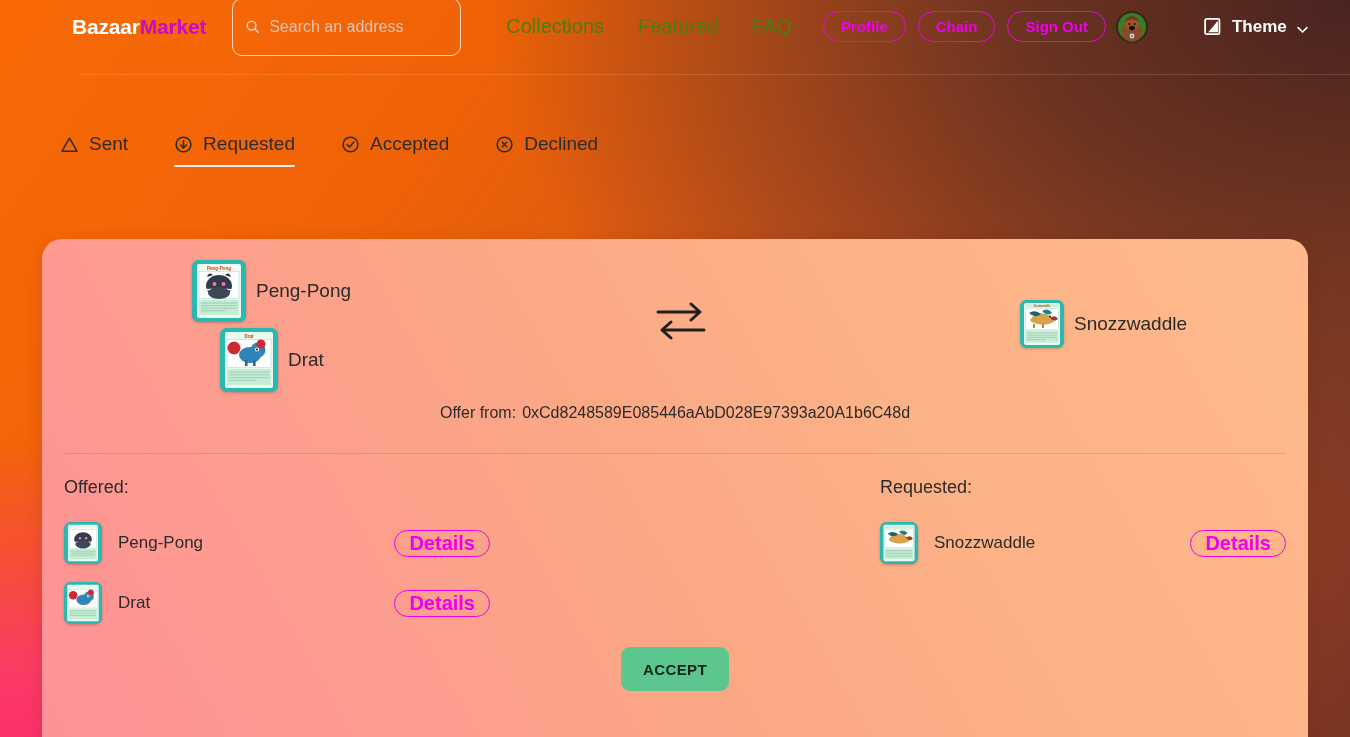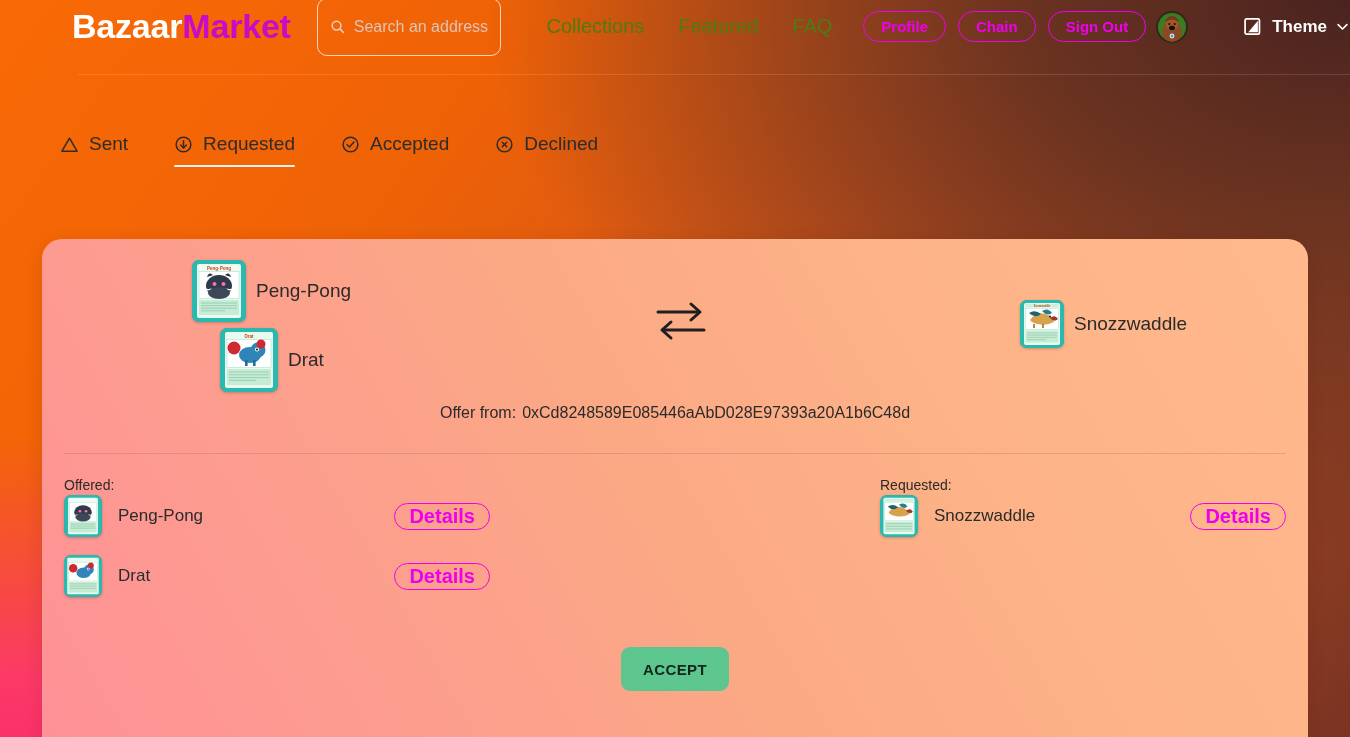--- a/index.html
+++ b/index.html
@@ -16,21 +16,21 @@
       linear-gradient(125deg, #f96a06 0%, #ef6206 28%, #d2551b 55%, #9e4424 80%, #7a3422 100%);
   }
 
   
   .header {
     position: absolute; top: 0; left: 0; width: 1350px; height: 53px;
     display: flex; align-items: center;
   }
   .brand {
     margin-left: 72px;
-    font-size: 34px; font-weight: bold; letter-spacing: -0.2px;
+    font-size: 21px; font-weight: bold; letter-spacing: -0.2px;
     white-space: nowrap;
   }
   .brand .b1 { color: #ffffff; }
   .brand .b2 { color: #c90ac9; }
 
   .search-box {
     margin-left: 26px;
     width: 229px; height: 58px;
     border: 1.5px solid rgba(255,255,255,0.72);
     border-radius: 10px;
@@ -69,21 +69,21 @@
 
   .avatar {
     margin-left: 10px;
     width: 32px; height: 32px; border-radius: 50%;
     overflow: hidden; flex: 0 0 auto;
     background: #3a2a18;
   }
 
   .theme-wrap {
     margin-left: 55px;
-    display: flex; align-items: center; gap: 8px; cursor: pointer;
+    display: flex; align-items: flex-end; gap: 8px; cursor: pointer;
   }
   .theme-label { color: #ffffff; font-size: 17px; font-weight: bold; }
 
   .header-rule {
     position: absolute; top: 74px; left: 78px; width: 1272px; height: 1px;
     background: rgba(255,255,255,0.13);
   }
 
   
   .tabs {
@@ -139,21 +139,21 @@
 
   .panel-rule {
     position: absolute; left: 22px; right: 22px; top: 214px;
     height: 1px; background: rgba(120,60,60,0.18);
   }
 
   .cols { position: absolute; top: 238px; left: 0; right: 0; display: flex; }
   .col { position: relative; }
   .col-offered { width: 838px; padding-left: 22px; }
   .col-requested { width: 428px; }
-  .col-title { color: #2b2b2b; font-size: 14px; }
+  .col-title { color: #2b2b2b; font-size: 18px; margin-bottom: 22px; }
 
   .asset-row {
     display: flex; align-items: center;
     height: 46px; margin-bottom: 14px;
   }
   .asset-name { color: #2b2b2b; font-size: 17px; margin-left: 16px; white-space: nowrap; }
   .details-btn {
     margin-left: auto;
     border: 1.6px solid #ee00ee; color: #ee00ee; background: transparent;
     border-radius: 16px; height: 27px; padding: 0 14px;

